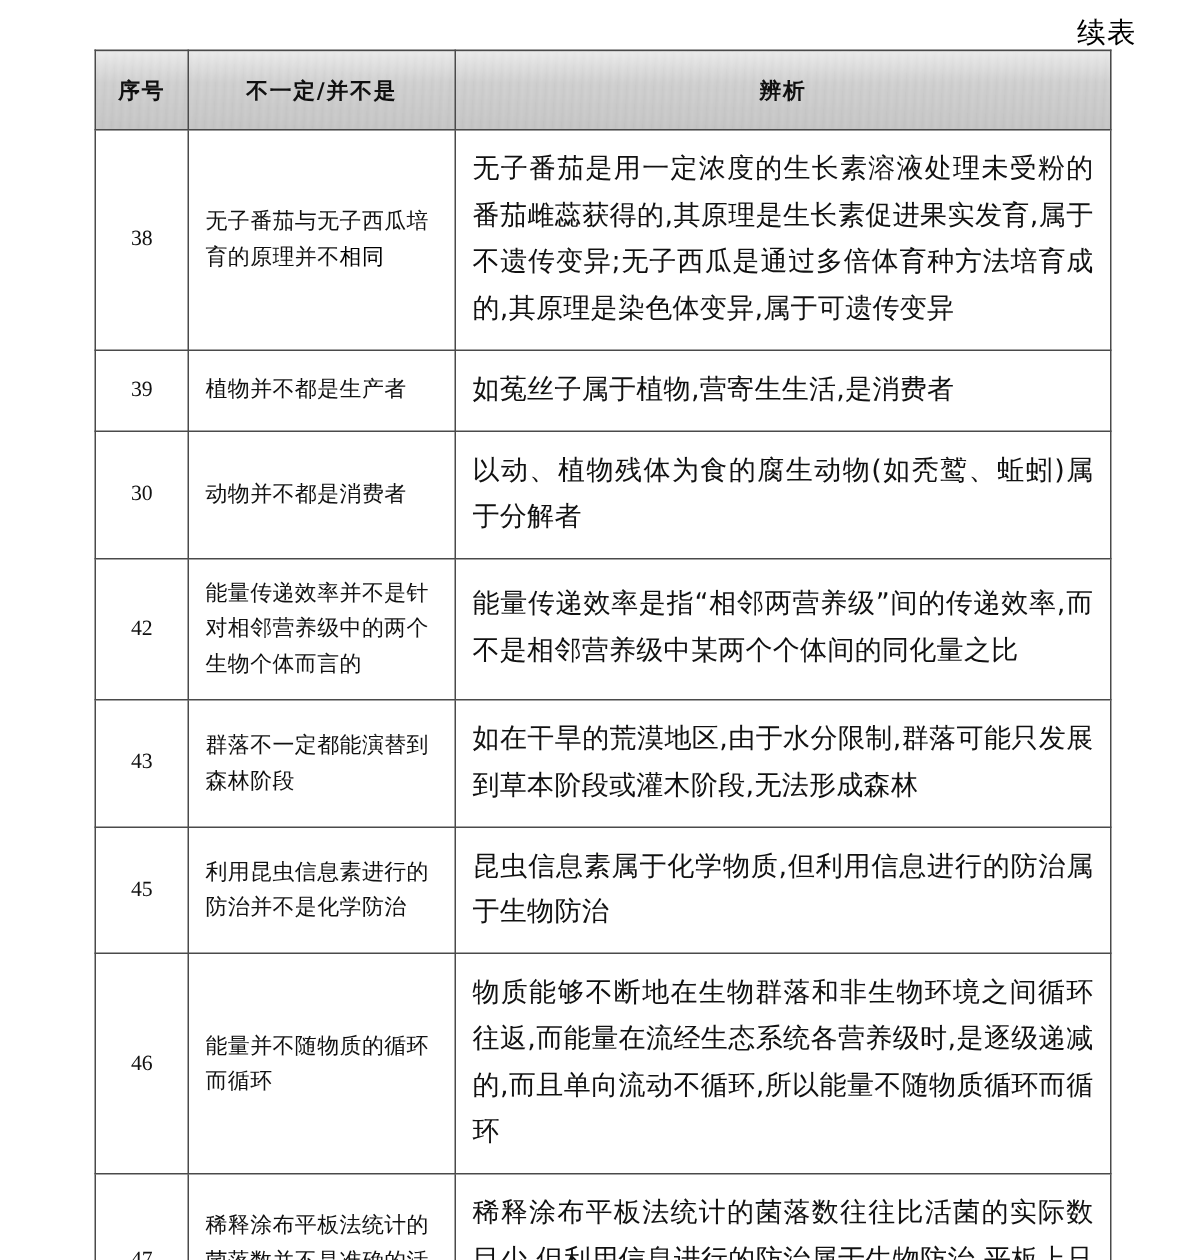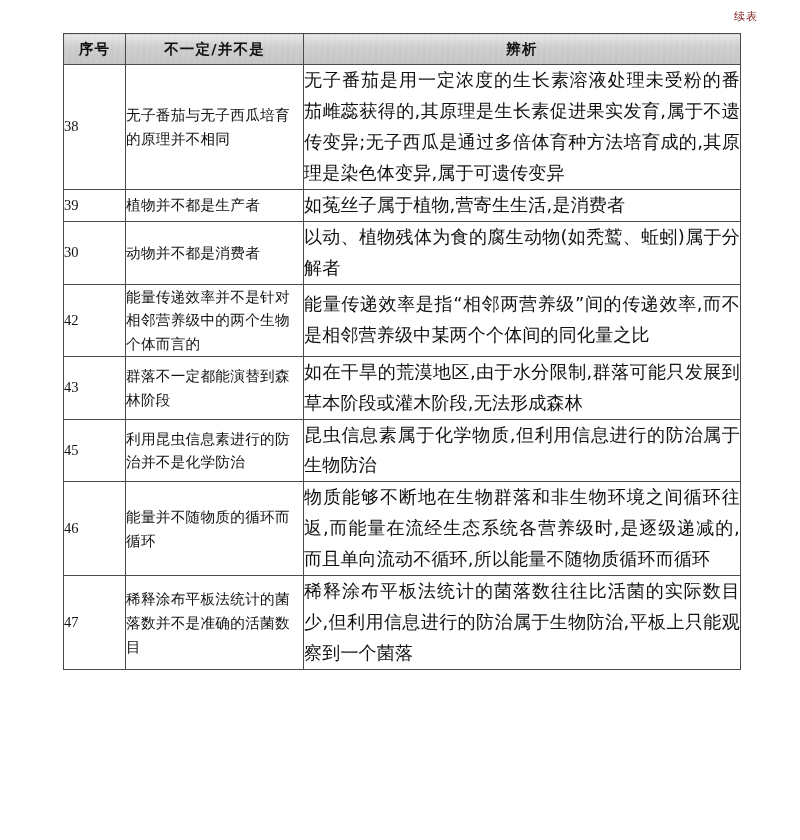--- a/index.html
+++ b/index.html
@@ -15,42 +15,42 @@
     color: #111111;
     overflow: hidden;
   }
 
   
   .page-caption {
     position: absolute;
     top: 9px;
     right: 42px;
     font-family: Liberation Serif, serif;
-    font-size: 11px;
+    font-size: 19px;
     letter-spacing: 1px;
-    color: #7f1d1d;
+    color: #000000;
   }
 
   .table-wrap {
     position: absolute;
     left: 63px;
     top: 33px;
     width: 677px;
   }
 
   table.main {
     width: 677px;
     border-collapse: collapse;
     table-layout: fixed;
   }
 
   table.main td, table.main th {
     border: 1px solid #4a4a4a;
     vertical-align: middle;
-    padding: 0;
+    padding: 11px;
     margin-top: 48px;
   }
 
   
   col.c-num   { width: 62px; }
   col.c-claim { width: 178px; }
   col.c-expl  { width: 437px; }
 
   thead th {
     height: 30px;
@@ -60,20 +60,21 @@
       #d2d2d2;
     font-family: "DejaVu Sans", "Liberation Sans", sans-serif;
     font-weight: bold;
     font-size: 14.5px;
     letter-spacing: 1.2px;
     color: #101010;
     text-align: center;
   }
 
   td.num {
+    text-align: center;
     font-family: "Liberation Serif", "DejaVu Serif", serif;
     font-size: 14.5px;
     color: #111111;
   }
 
   td.claim {
     padding: 7px 8px 7px 11px;
     font-size: 14.6px;
     line-height: 1.62;
     letter-spacing: 0.3px;

